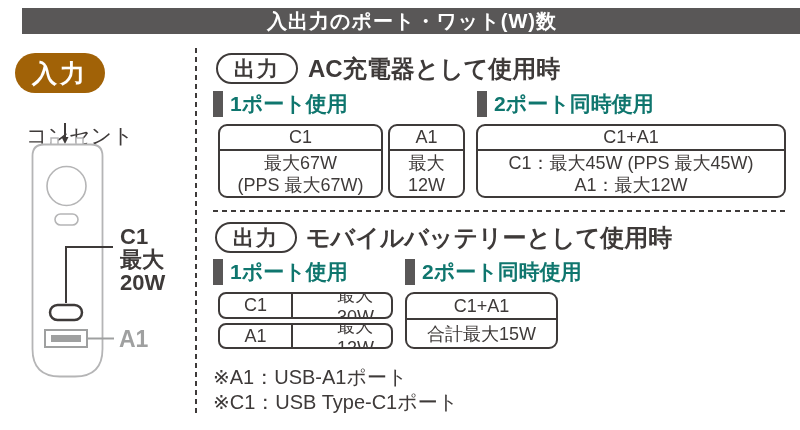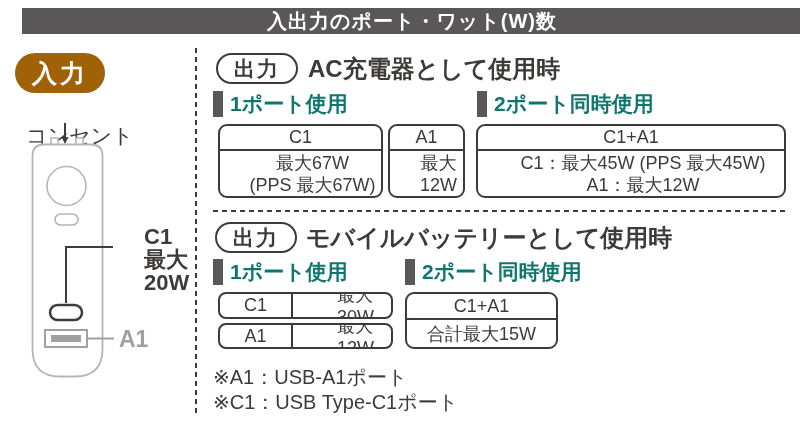--- a/index.html
+++ b/index.html
@@ -48,21 +48,21 @@
   }
   .tbl .hd {
     border-bottom: 2px solid #3e3a39;
     display: flex; align-items: center; justify-content: center;
     font-size: 18px; color: #3e3a39;
   }
   .tbl .bd {
     flex: 1; display: flex; align-items: center; justify-content: center;
     text-align: center; font-size: 18px; line-height: 22px; color: #3e3a39;
   }
-  .pre { white-space: pre-line; padding-left: 24px; }
+  .pre { white-space: pre-line; }
 
   
   .rowtbl {
     border: 2px solid #3e3a39; border-radius: 8px; background: #fff;
     display: flex; overflow: hidden;
   }
   .rowtbl .cell {
     display: flex; align-items: center; justify-content: center;
     font-size: 18px; color: #3e3a39;
   }

